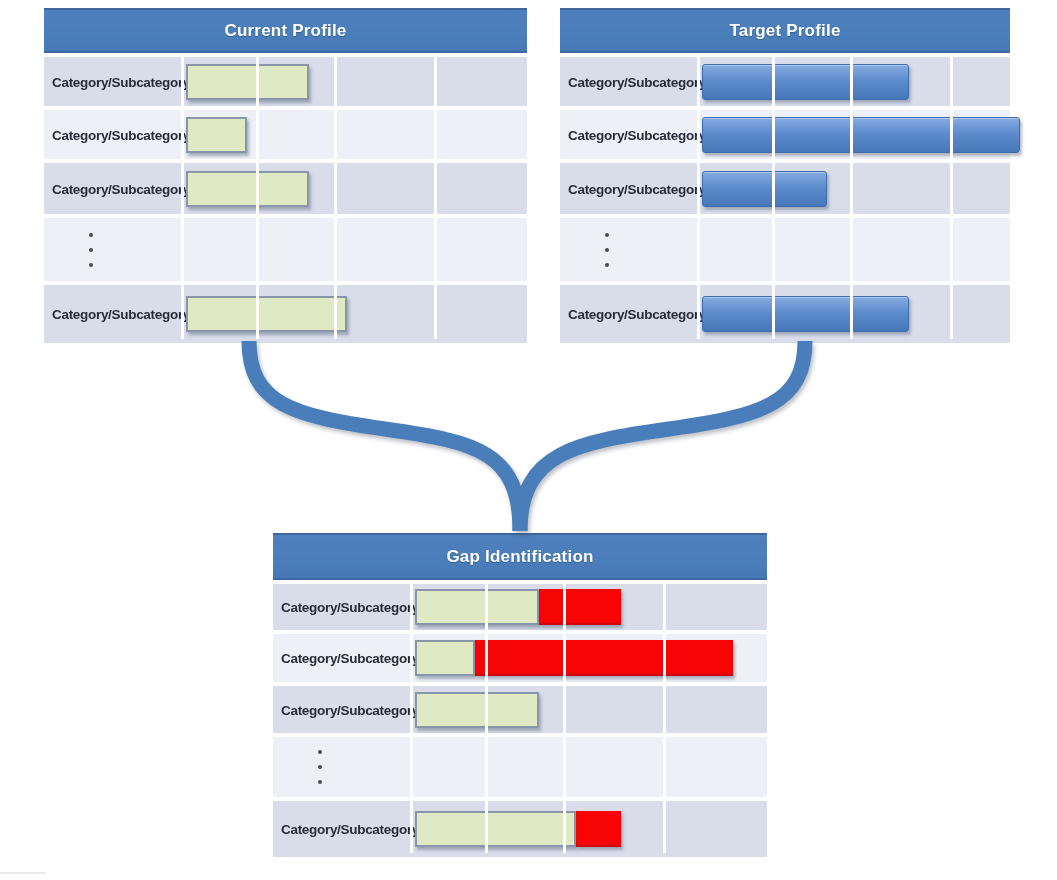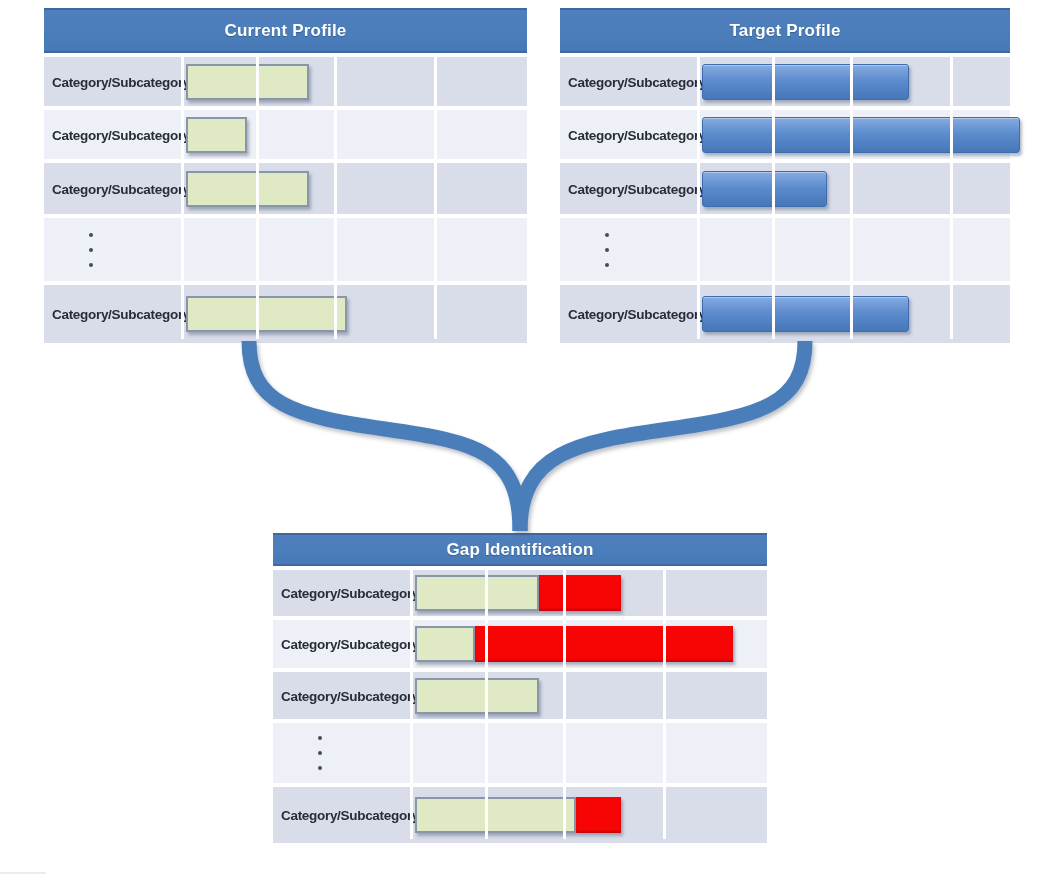--- a/index.html
+++ b/index.html
@@ -10,21 +10,21 @@
   .panel{position:absolute;}
   .panel-current{left:8px;top:8px;width:483px;margin-left:36px;}
   .panel-target{left:560px;top:8px;width:450px;}
   .panel-gap{left:273px;top:533px;width:494px;}
   .phead{
     height:45px;background:#4a7ebb;
     background:linear-gradient(180deg,#507fbc 0%,#4a7ebb 55%,#4678b4 100%);
     box-shadow:inset 0 2px 0 rgba(30,60,110,.35), inset 0 -2px 0 rgba(30,60,110,.25);
     display:flex;align-items:center;justify-content:center;
   }
-  .panel-gap .phead{height:33px;}
+  .panel-gap .phead{height:47px;}
   .phead span{
     color:#ffffff;font-size:17px;font-weight:bold;letter-spacing:.2px;
     text-shadow:0 1px 1px rgba(0,0,0,.25);
   }
   .body{position:relative;margin-top:4px;}
   .row{position:relative;margin-bottom:4px;}
   .row.dark{background:#d8dde9;}
   .row.light{background:#edf0f6;}
   .rowlabel{
     position:absolute;left:8px;top:50%;transform:translateY(-50%);

